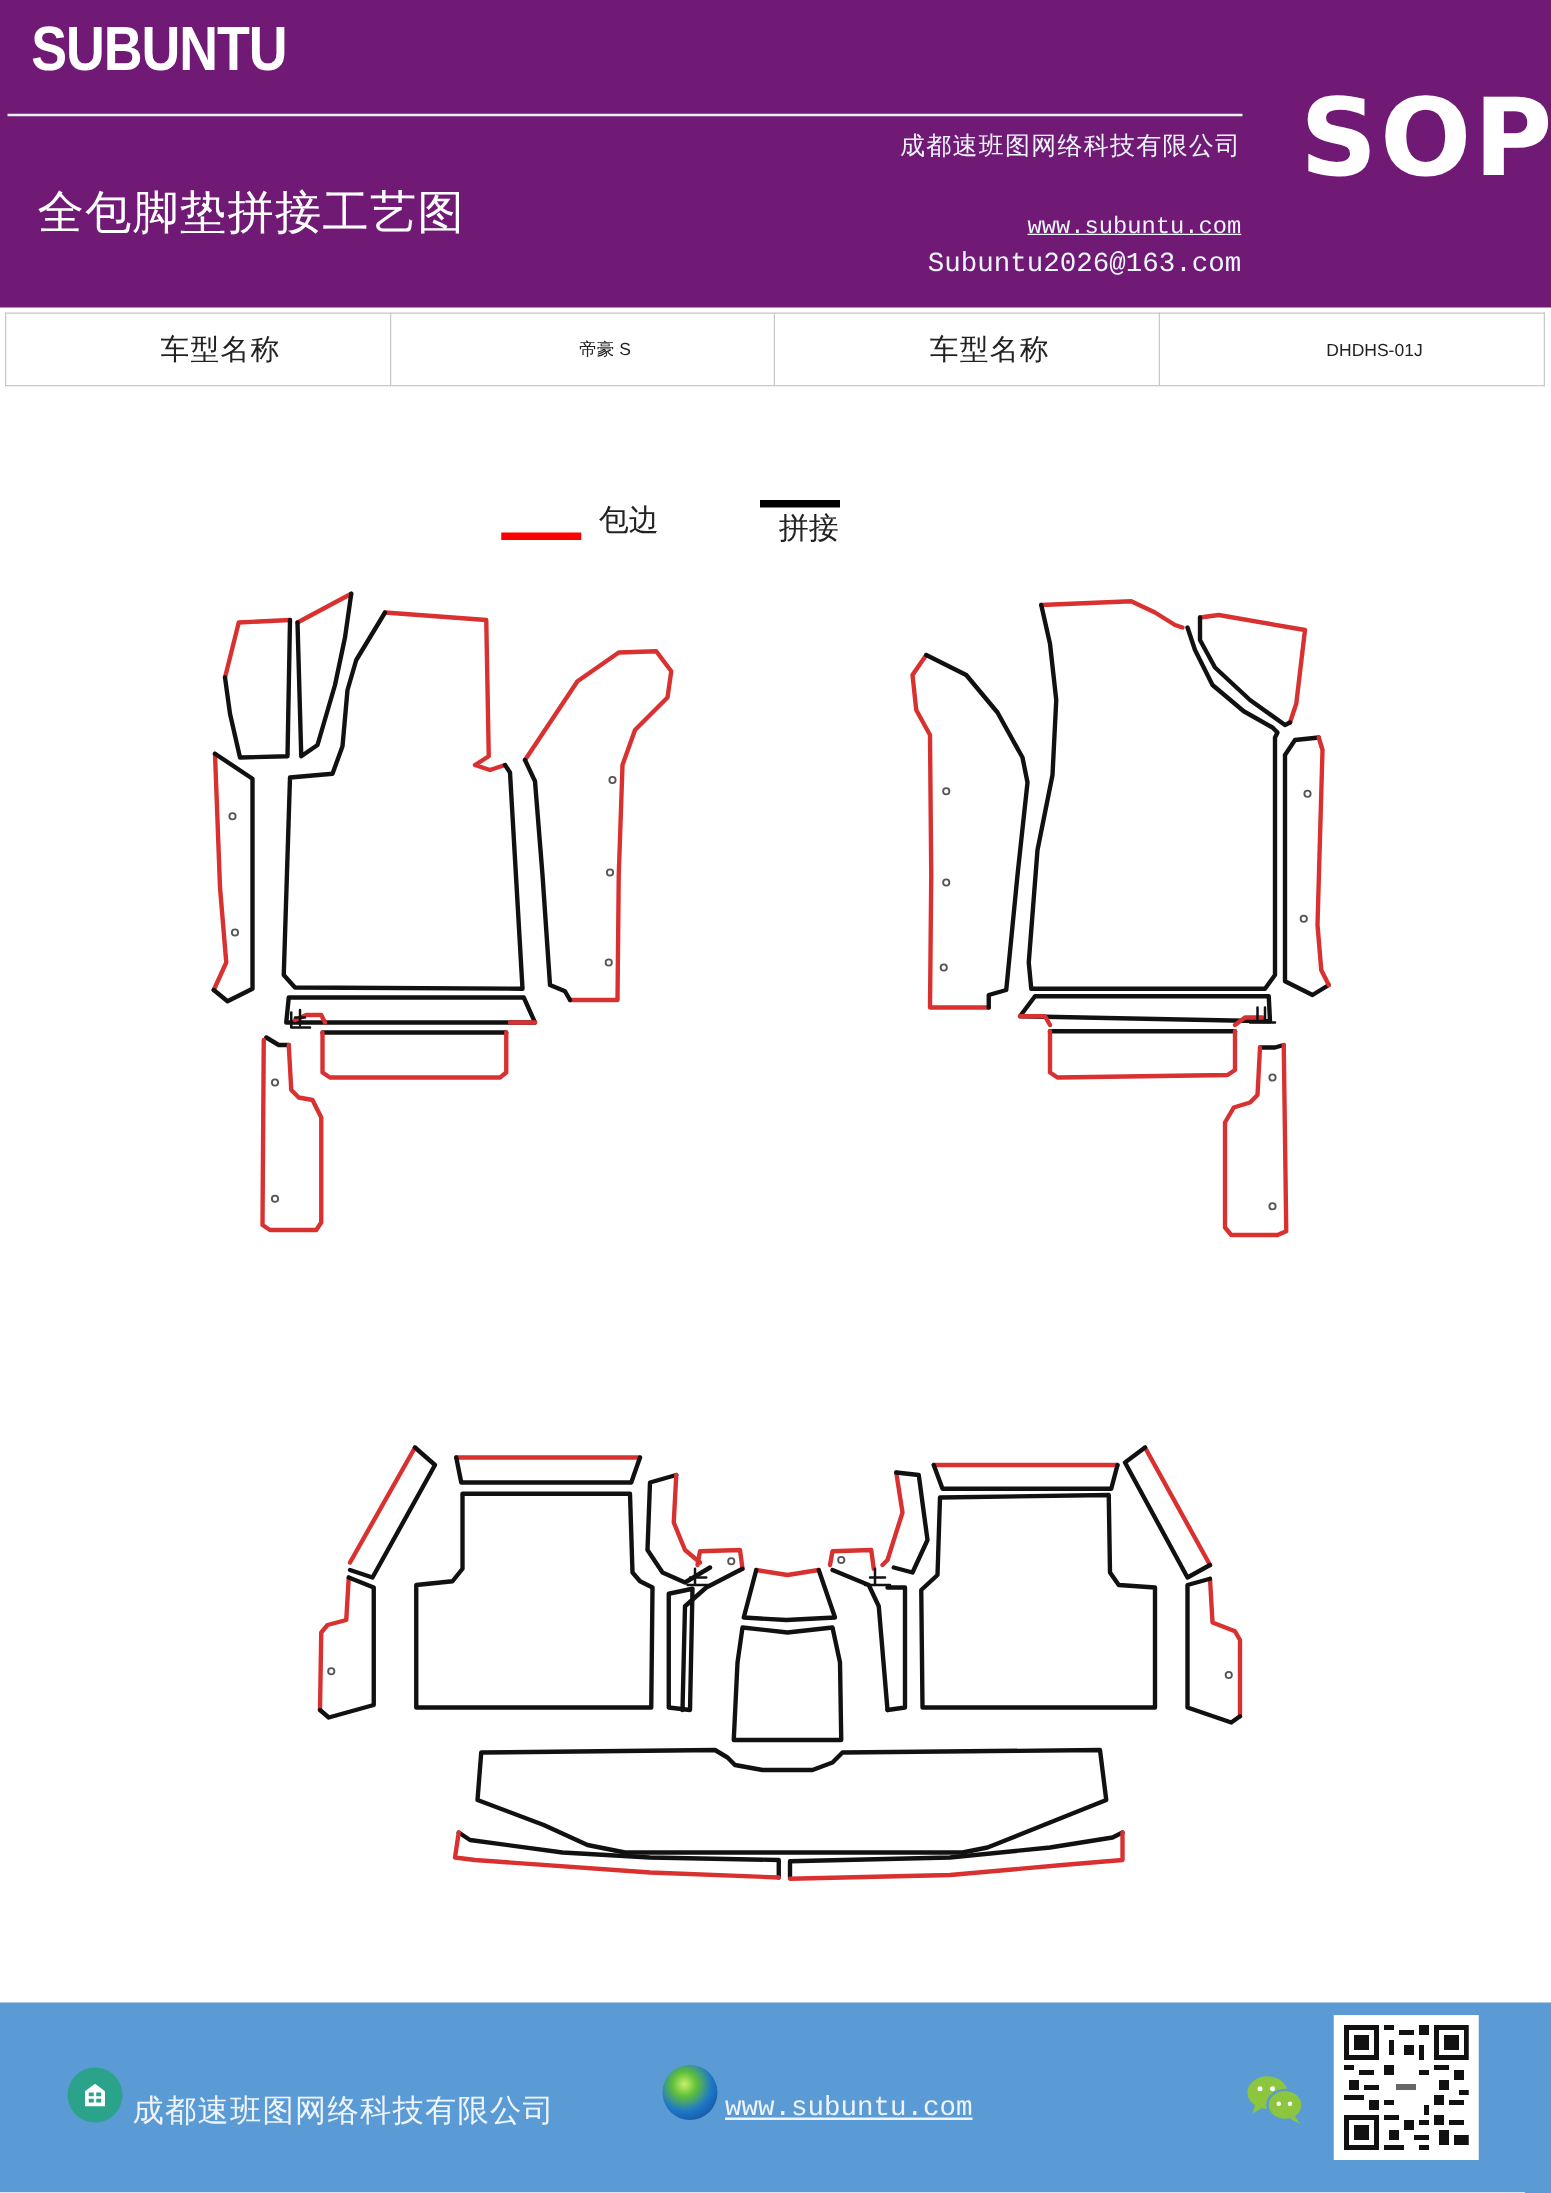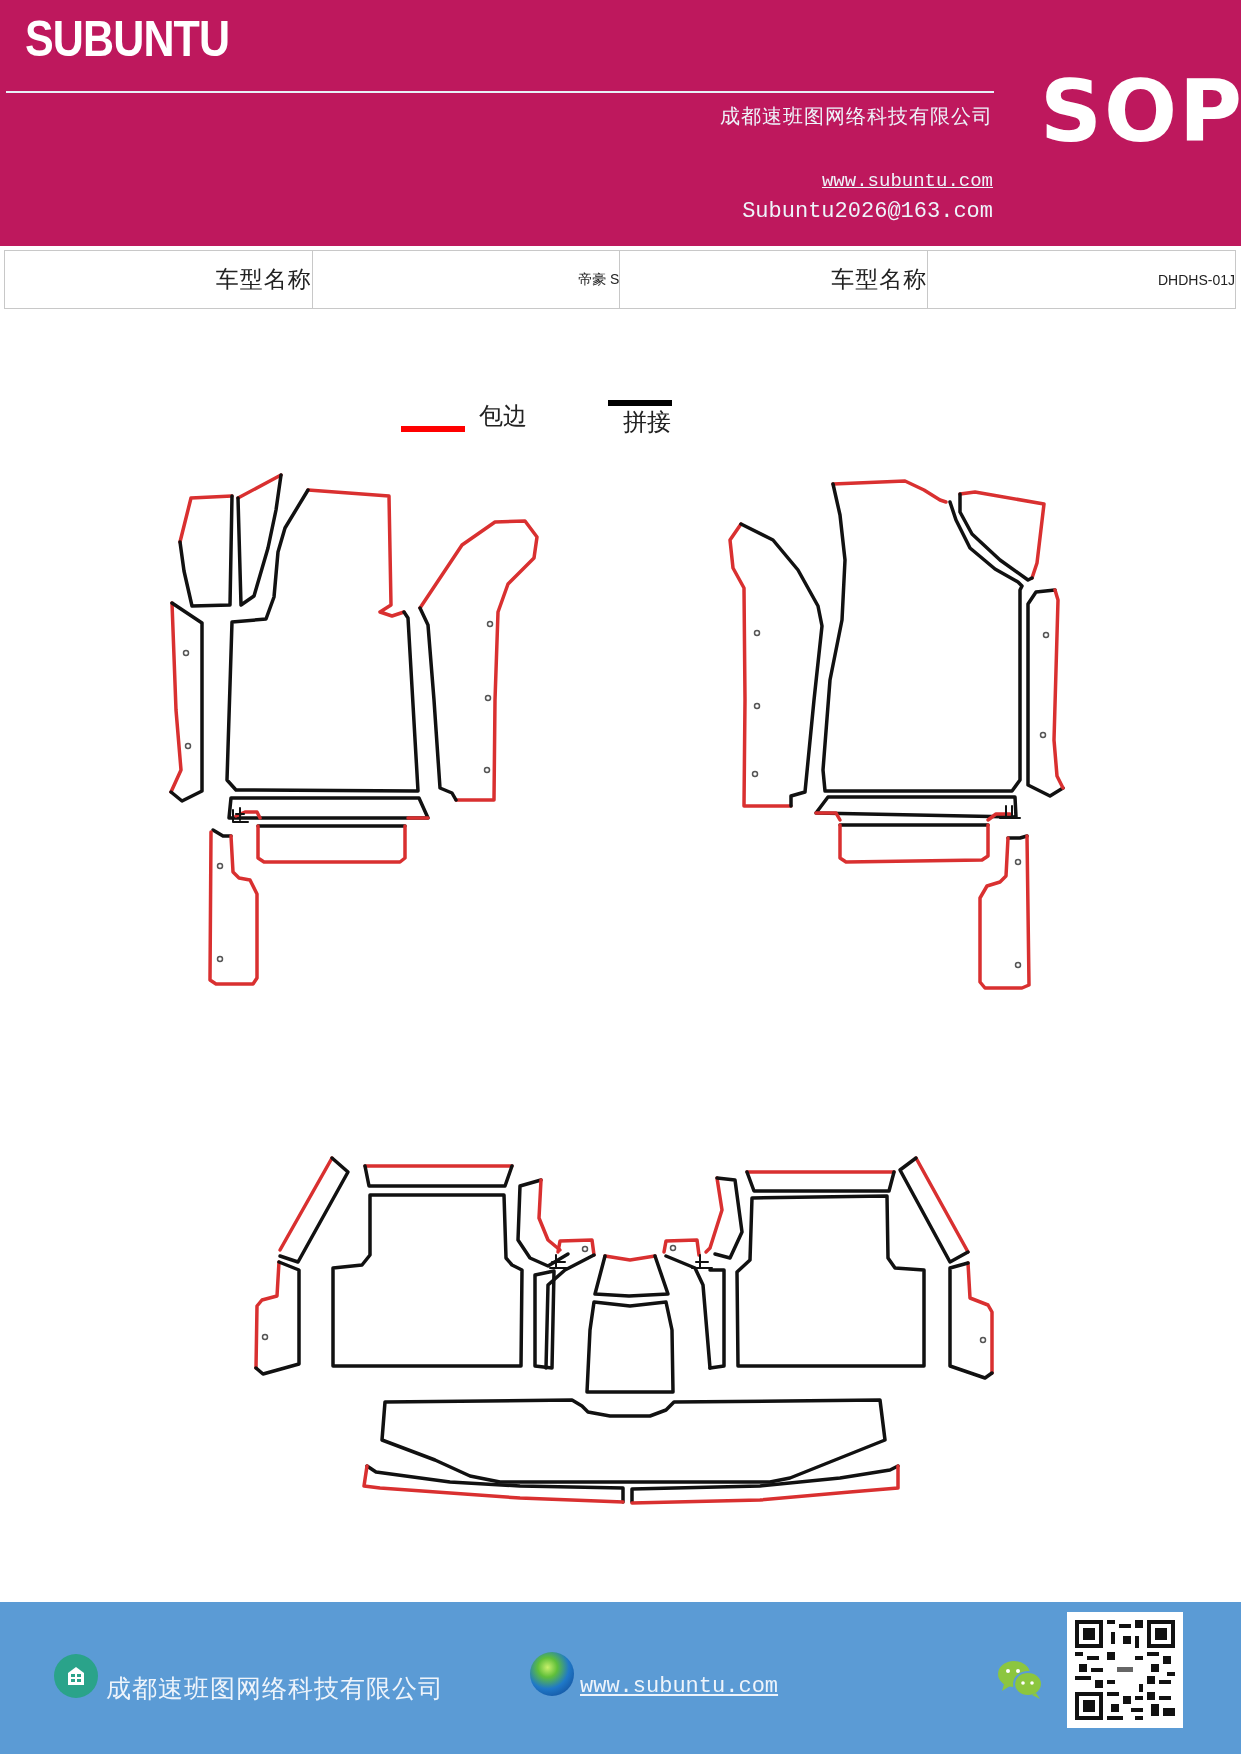--- a/index.html
+++ b/index.html
@@ -1,29 +1,29 @@
 <!DOCTYPE html>
 <html><head>
 <meta charset="utf-8">
 <style>
   * { margin: 0; padding: 0; box-sizing: border-box; }
   html, body { width: 1241px; height: 1754px; background: #ffffff; overflow: hidden; }
   body { position: relative; font-family: "DejaVu Serif", serif; }
 
-  .header { position: absolute; left: 0; top: 0; width: 1241px; height: 246px; background: #be185d; }
+  .header { position: absolute; left: 0; top: 0; width: 1241px; height: 246px; background: #701a75; }
   .brand { position: absolute; left: 25px; top: 14px; font-family: "Liberation Sans", sans-serif; font-weight: bold; font-size: 50px; color: #fff; letter-spacing: -1px; transform: scaleX(0.86); transform-origin: left top; line-height: 1; }
   .hline { position: absolute; left: 6px; top: 91px; width: 988px; height: 2px; background: #e8f0f8; }
   .company { position: absolute; right: 248px; top: 103px; font-size: 20px; color: #eef4fb; letter-spacing: 1px; }
   .doc-title { position: absolute; left: 30px; top: 145px; font-size: 37px; color: #fff; letter-spacing: 1px; }
   .site { position: absolute; right: 248px; top: 170px; font-family: "Liberation Mono", monospace; font-size: 19px; color: #eef4fb; text-decoration: underline; }
   .mail { position: absolute; right: 248px; top: 199px; font-family: "Liberation Mono", monospace; font-size: 22px; color: #eef4fb; }
   .sop { position: absolute; left: 1040px; top: 68px; font-family: "DejaVu Sans", sans-serif; font-weight: bold; font-size: 86px; color: #fff; letter-spacing: 2px; line-height: 1; }
 
   .info-table { position: absolute; left: 4px; top: 250px; width: 1232px; border-collapse: collapse; }
-  .info-table td { border: 1.5px solid #c8c8c8; height: 58px; text-align: right; vertical-align: middle; width: 308px; font-size: 22px; color: #222; padding-left: 36px; }
+  .info-table td { border: 1.5px solid #c8c8c8; height: 58px; text-align: center; vertical-align: middle; width: 308px; font-size: 22px; color: #222; padding-left: 36px; }
   .info-table td.lbl { font-family: "DejaVu Serif", serif; font-size: 23px; letter-spacing: 1px; }
   .info-table td.val { font-family: "Liberation Sans", sans-serif; font-size: 14px; }
 
   .legend { position: absolute; top: 400px; left: 0; width: 1241px; height: 40px; }
   .legend-item { position: absolute; top: 0; display: flex; align-items: center; }
   .legend-swatch { width: 64px; height: 6px; margin-right: 14px; }
   .legend-label { font-size: 24px; color: #222; }
 
   .diagram { position: absolute; left: 0; top: 0; width: 1241px; height: 1754px; pointer-events: none; }
   .diagram svg { width: 1241px; height: 1754px; }
@@ -36,20 +36,21 @@
   .f-wechat { position: absolute; left: 996px; top: 56px; width: 48px; height: 42px; }
   .f-qr { position: absolute; left: 1067px; top: 10px; width: 116px; height: 116px; background: #fff; padding: 8px; }
 </style>
 </head>
 <body>
 
 <div class="header">
   <div class="brand">SUBUNTU</div>
   <div class="hline"></div>
   <div class="company">成都速班图网络科技有限公司</div>
+  <div class="doc-title">全包脚垫拼接工艺图</div>
   <div class="site">www.subuntu.com</div>
   <div class="mail">Subuntu2026@163.com</div>
   <div class="sop">SOP</div>
 </div>
 
 <table class="info-table">
   <tbody>
       <tr>
     <td class="lbl">车型名称</td>
     <td class="val">帝豪 S</td>

